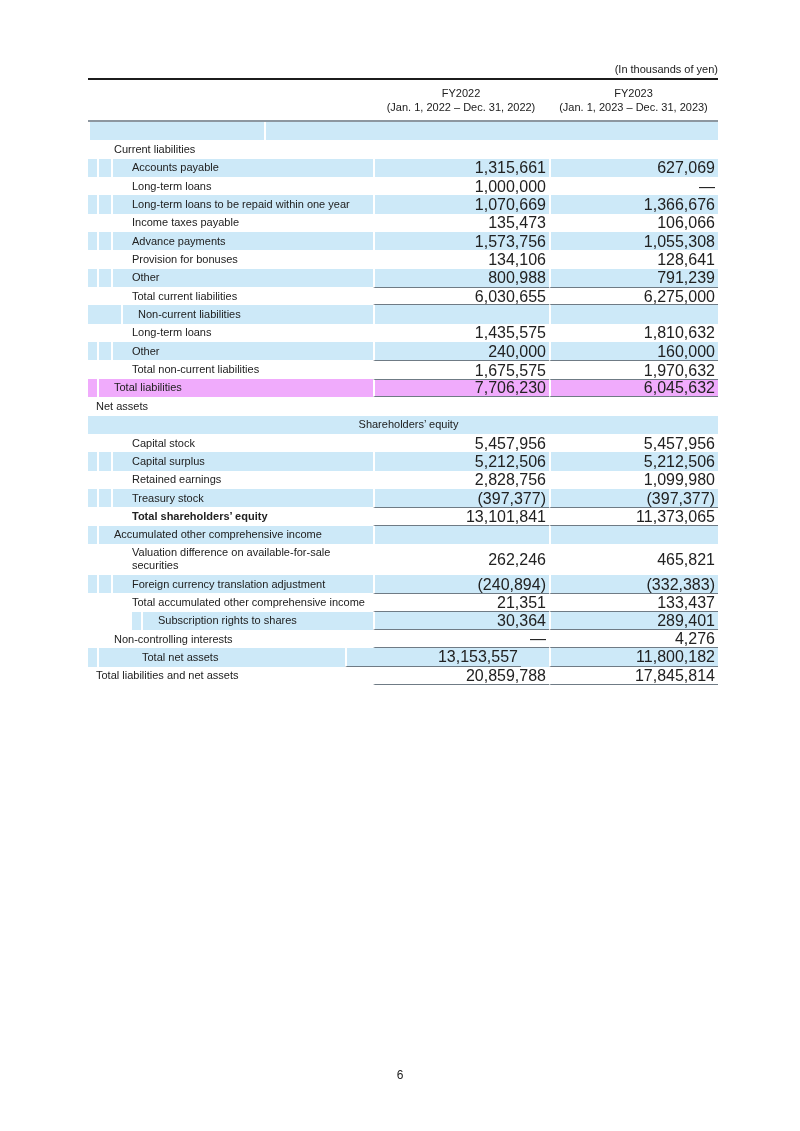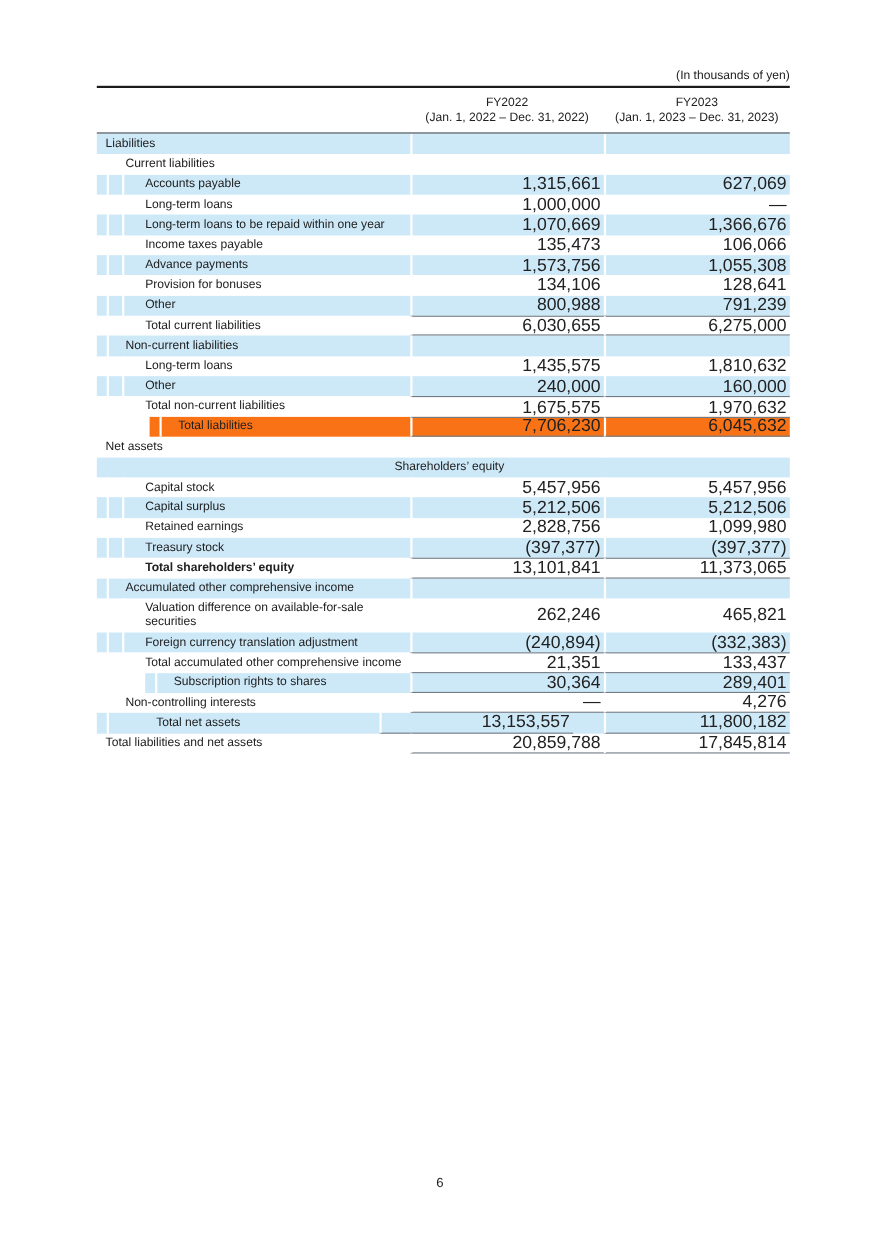--- a/index.html
+++ b/index.html
@@ -61,21 +61,20 @@
         <div>FY2022</div>
         <div class="period">(Jan. 1, 2022 – Dec. 31, 2022)</div>
       </div>
       <div class="ch-col c2">
         <div>FY2023</div>
         <div class="period">(Jan. 1, 2023 – Dec. 31, 2023)</div>
       </div>
     </div>
     <div class="rows">
         <div class="row" style="background: rgb(205, 233, 248);">
-          <div class="lbl l0">Liabilities</div>
           <div class="val v1"></div>
           <div class="val v2"></div>
         </div>
         <div class="row">
           <div class="ind1"></div>
           <div class="lbl l1">Current liabilities</div>
           <div class="val v1"></div>
           <div class="val v2"></div>
         </div>
         <div class="row" style="background: rgb(205, 233, 248);">
@@ -127,21 +126,21 @@
           <div class="val v1">800,988</div>
           <div class="val v2">791,239</div>
         </div>
         <div class="row">
           <div class="ind1"></div>
           <div class="ind2"></div>
           <div class="lbl l2">Total current liabilities</div>
           <div class="val v1 bt bb">6,030,655</div>
           <div class="val v2 bt bb">6,275,000</div>
         </div>
-        <div class="row" style="background: rgb(205, 233, 248);">
+        <div class="row" style="background: rgb(205, 233, 248); padding-left: 24px;">
           <div class="ind1"></div>
           <div class="lbl l1">Non-current liabilities</div>
           <div class="val v1"></div>
           <div class="val v2"></div>
         </div>
         <div class="row">
           <div class="ind1"></div>
           <div class="ind2"></div>
           <div class="lbl l2">Long-term loans</div>
           <div class="val v1">1,435,575</div>
@@ -154,21 +153,21 @@
           <div class="val v1">240,000</div>
           <div class="val v2">160,000</div>
         </div>
         <div class="row">
           <div class="ind1"></div>
           <div class="ind2"></div>
           <div class="lbl l2">Total non-current liabilities</div>
           <div class="val v1 bt">1,675,575</div>
           <div class="val v2 bt">1,970,632</div>
         </div>
-        <div class="row" style="background: #f97316; margin-left: 48px;">
+        <div class="row" style="background: #f0abfc;">
           <div class="ind1"></div>
           <div class="lbl l1">Total liabilities</div>
           <div class="val v1 bt bb">7,706,230</div>
           <div class="val v2 bt bb">6,045,632</div>
         </div>
         <div class="row">
           <div class="lbl l0">Net assets</div>
           <div class="val v1"></div>
           <div class="val v2"></div>
         </div>

